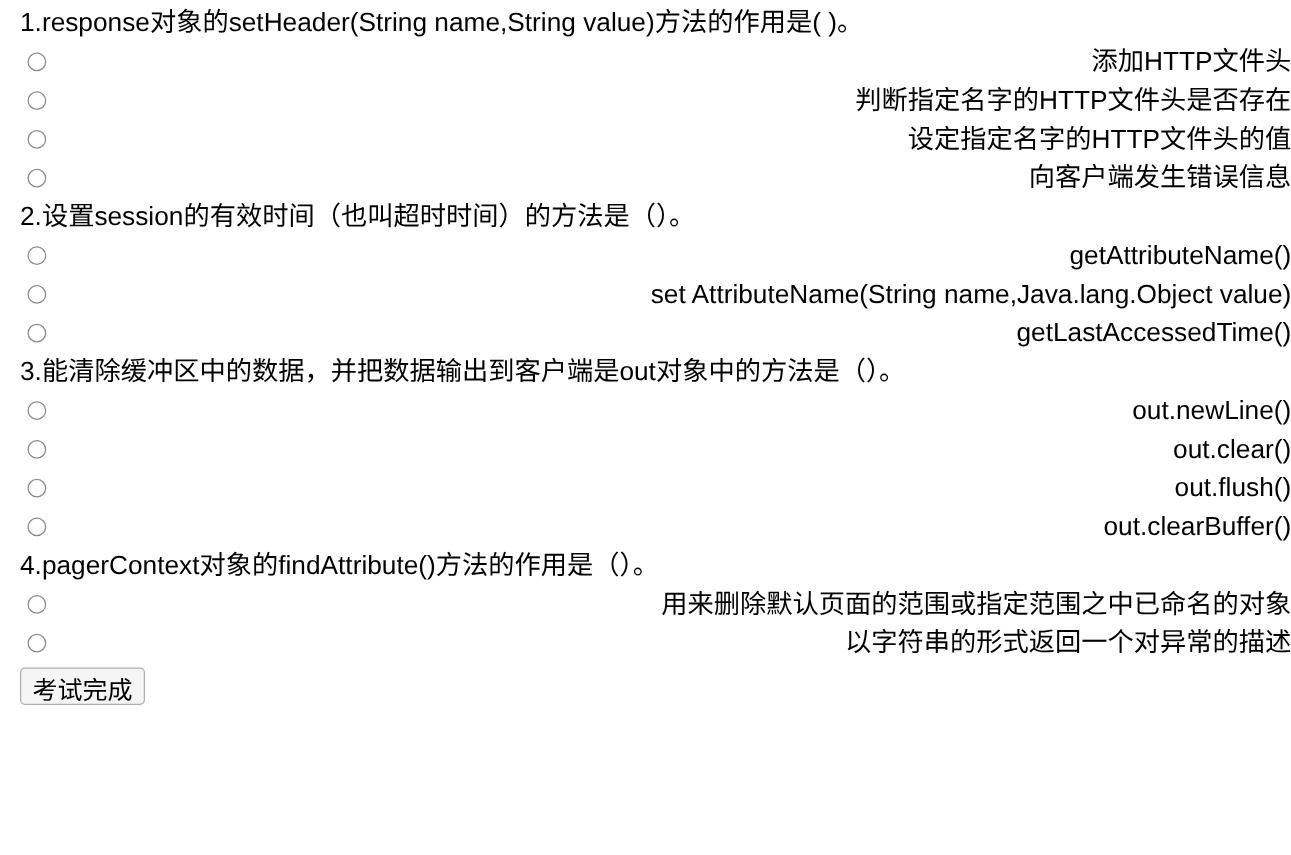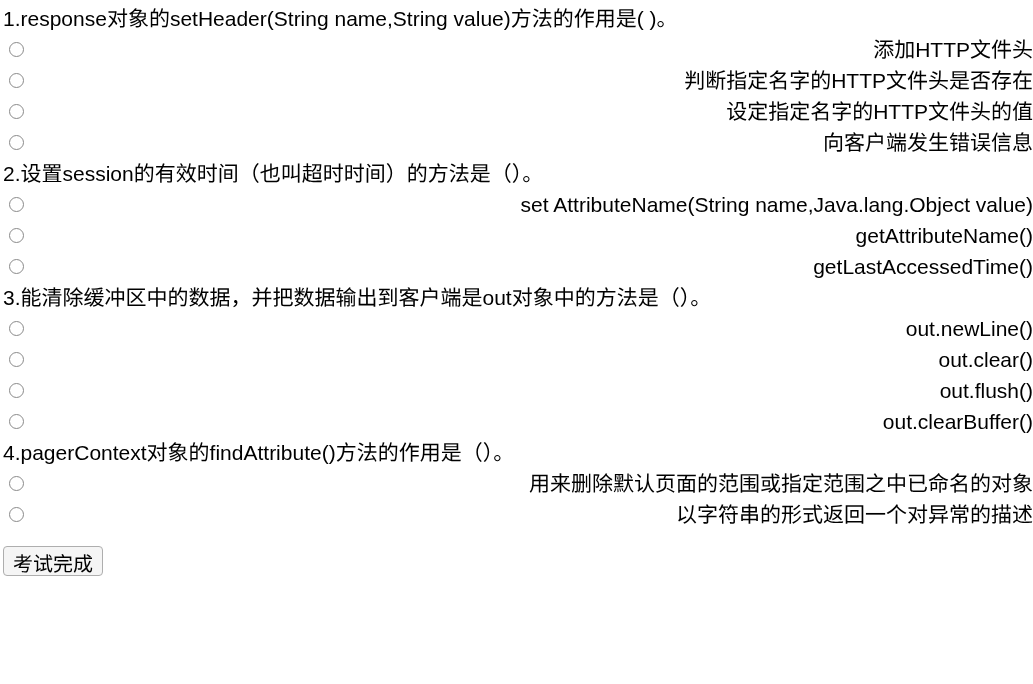--- a/index.html
+++ b/index.html
@@ -10,21 +10,21 @@
   body {
     width: 1033px;
     height: 684px;
     overflow: hidden;
     font-family: "Liberation Sans", "DejaVu Sans", sans-serif;
     color: #000000;
     font-size: 21px;
     line-height: 31px;
   }
   .quiz {
-    padding: 3px 0 0 3px;
+    padding: 3px 0 0 16px;
   }
   .q-text {
     height: 31px;
     white-space: nowrap;
   }
   .option-row {
     display: flex;
     align-items: center;
     height: 31px;
     white-space: nowrap;
@@ -40,21 +40,21 @@
     margin: 0 13px 0 6px;
     border: 1.5px solid #8a8a8a;
     border-radius: 50%;
     background: #ffffff;
   }
   .option-label {
     white-space: nowrap;
   }
   .finish-btn {
     display: inline-block;
-    margin: 16px 0 0 0;
+    margin: 4px 0 0 0;
     padding: 1px 9px 2px 9px;
     height: 30px;
     font-family: "Liberation Sans", "DejaVu Sans", sans-serif;
     font-size: 20px;
     color: #000000;
     background: #f5f5f5;
     border: 1px solid #aeaeae;
     border-radius: 4px;
   }
 </style>
@@ -82,25 +82,25 @@
       <input type="radio" class="radio" name="q1" style="">
       <span class="option-label">向客户端发生错误信息</span>
     </label>
   </div>
 
   
   <div class="question">
     <div class="q-text">2.设置session的有效时间（也叫超时时间）的方法是（）。</div>
     <label class="option-row">
       <input type="radio" class="radio" name="q2" style="">
-      <span class="option-label">set AttributeName(String name,Java.lang.Object value)</span>
+      <span class="option-label">getAttributeName()</span>
     </label>
     <label class="option-row">
       <input type="radio" class="radio" name="q2" style="">
-      <span class="option-label">getAttributeName()</span>
+      <span class="option-label">set AttributeName(String name,Java.lang.Object value)</span>
     </label>
     <label class="option-row">
       <input type="radio" class="radio" name="q2" style="">
       <span class="option-label">getLastAccessedTime()</span>
     </label>
   </div>
 
   
   <div class="question">
     <div class="q-text">3.能清除缓冲区中的数据，并把数据输出到客户端是out对象中的方法是（）。</div>

